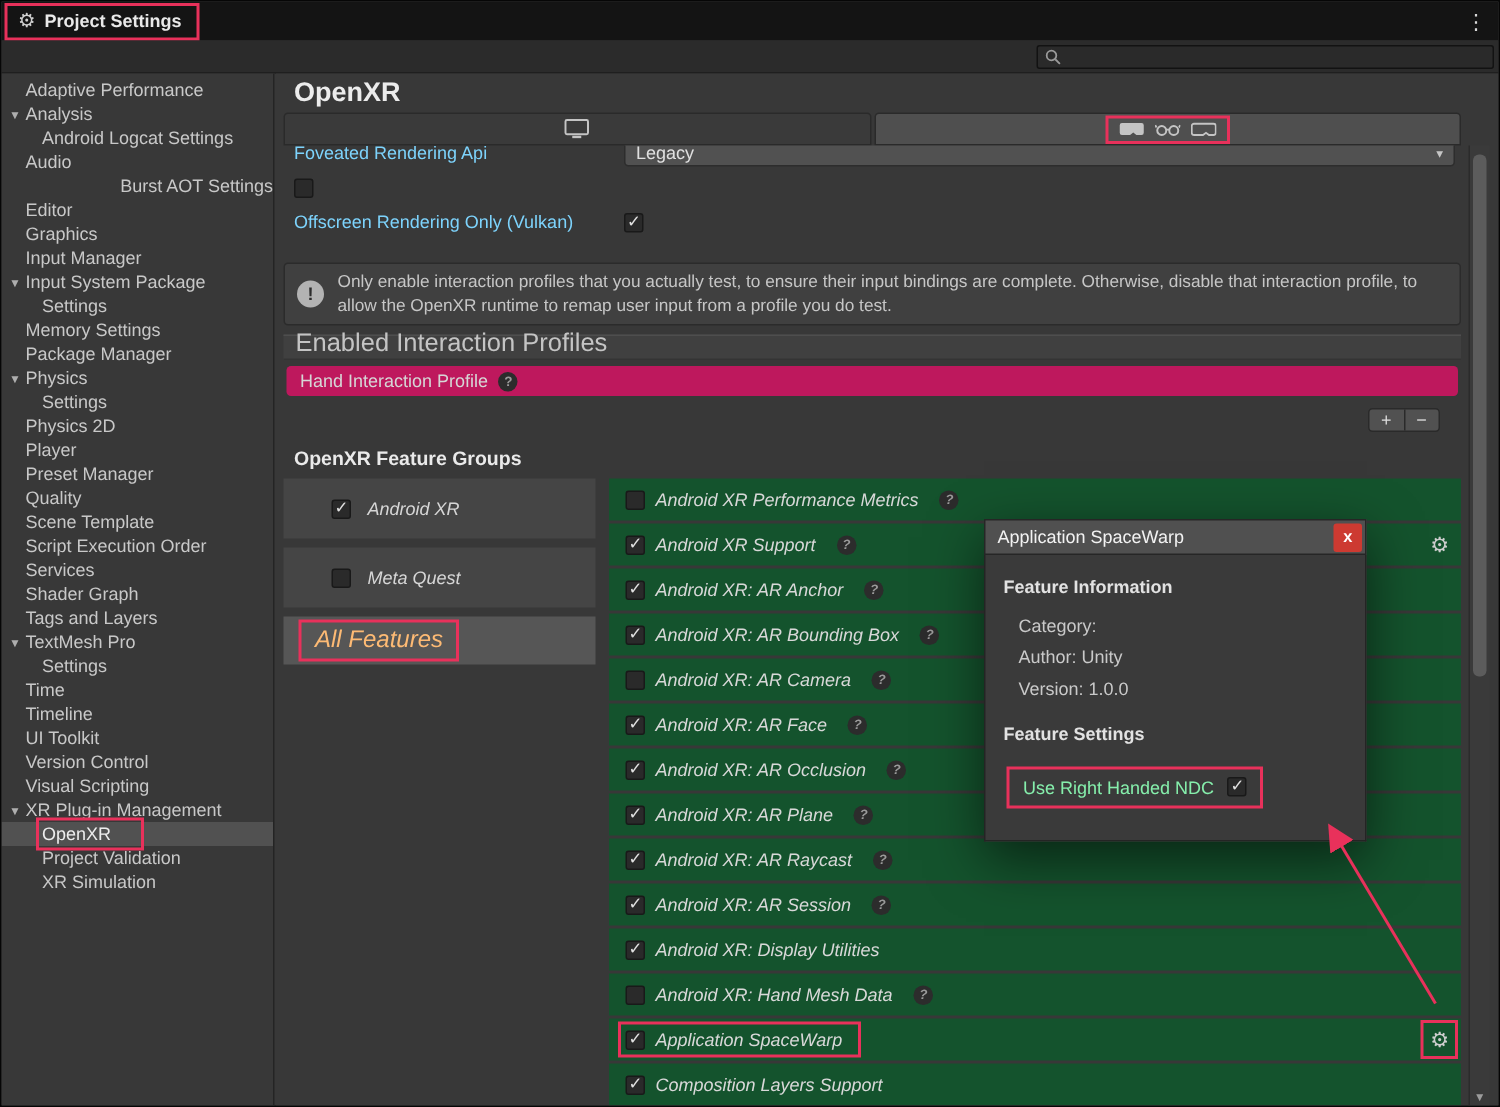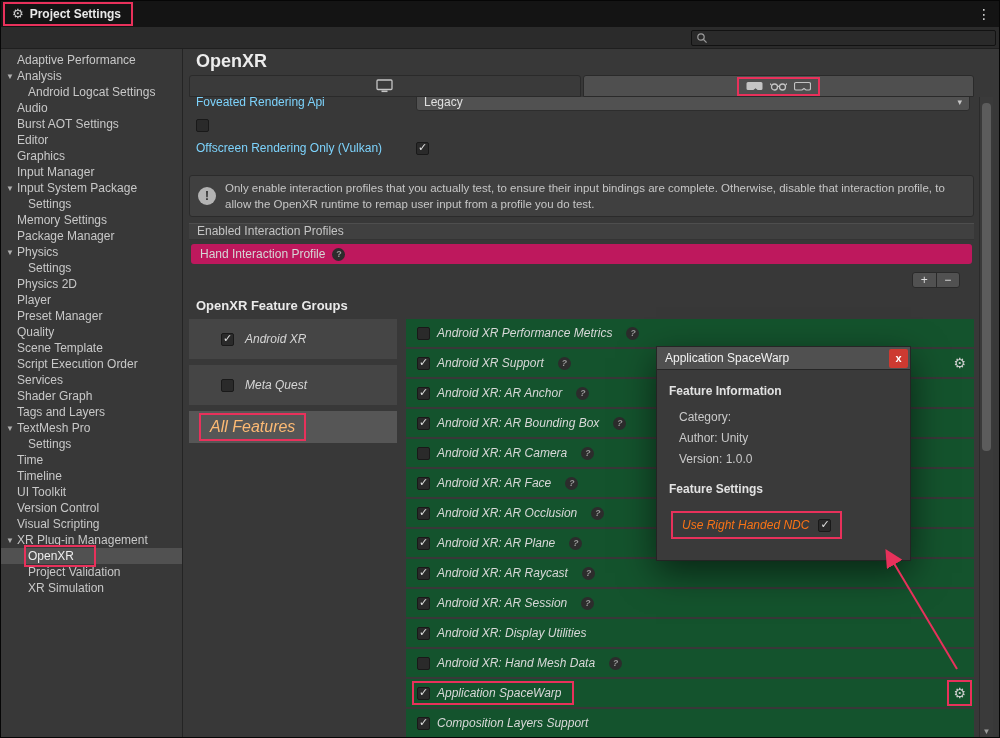--- a/index.html
+++ b/index.html
@@ -49,21 +49,21 @@
   .cb{width:13px;height:13px;background:#2a2a2a;border:1px solid #191919;border-radius:2px;position:relative;flex:0 0 auto;}
   .checked .cb::after{content:"✓";position:absolute;left:1px;top:-2px;font-size:11px;color:#e2e2e2;}
 
   .infobox{margin-top:18px;min-height:38px;background:#404040;border:1px solid #2b2b2b;border-radius:3px;
     display:flex;align-items:center;gap:9px;padding:4px 12px 4px 8px;}
   .info-icon{width:18px;height:18px;border-radius:50%;background:#b3b3b3;color:#2c2c2c;font-weight:bold;font-size:12px;
     display:flex;align-items:center;justify-content:center;flex:0 0 auto;}
   .infobox .itext{font-size:11.5px;line-height:1.4;color:#c6c6c6;}
 
   .sec-header{margin-top:6px;height:17px;background:#404040;border-top:1px solid #4e4e4e;border-bottom:1px solid #343434;
-    display:flex;align-items:flex-start;padding-left:8px;font-size:12px;color:#c4c4c4;}
+    display:flex;align-items:flex-end;padding-left:8px;font-size:17px;color:#c4c4c4;}
   .profile-row{margin:4px 2px 0 2px;height:20px;background:#be185d;border-radius:3px;display:flex;align-items:center;
     gap:7px;padding-left:9px;font-size:12px;color:#d6d6d6;}
 
   .help{width:13px;height:13px;border-radius:50%;background:#2c2c2c;color:#9a9a9a;font-size:9px;font-weight:bold;
     display:inline-flex;align-items:center;justify-content:center;flex:0 0 auto;}
 
   .pm-wrap{display:flex;justify-content:flex-end;margin-top:8px;margin-right:14px;}
   .pm{width:48px;height:16px;background:#515151;border:1px solid #2a2a2a;border-radius:3px;display:flex;}
   .pm span{flex:1;display:flex;align-items:center;justify-content:center;font-size:12px;color:#dedede;cursor:default;}
   .pm span:first-child{border-right:1px solid #2a2a2a;}
@@ -89,22 +89,22 @@
 
   
   .popup{position:absolute;left:655px;top:345px;width:255px;z-index:50;box-shadow:0 12px 34px rgba(0,0,0,.55);}
   .popup-title{height:24px;background:#505050;border:1px solid #262626;display:flex;align-items:center;
     padding-left:8px;font-size:12px;color:#f2f2f2;}
   .popup-close{margin-left:auto;margin-right:2px;width:19px;height:19px;background:#cd3a31;border-radius:2px;color:#fff;
     font-size:11px;font-weight:bold;display:flex;align-items:center;justify-content:center;cursor:default;}
   .popup-body{background:#3a3a3a;border:1px solid #242424;border-top:none;min-height:191px;padding:10px 12px 14px;}
   .popup-h{font-size:12px;font-weight:bold;color:#e2e2e2;margin:4px 0 9px;}
   .popup-line{padding-left:10px;font-size:12px;color:#c9c9c9;line-height:21px;}
-  .ndc-wrap{display:inline-flex;align-items:flex-end;gap:9px;border:2px solid var(--ann);padding:5px 9px;
-    margin:6px 0 0 2px;font-size:12px;color:#f97316;font-style:italic;}
+  .ndc-wrap{display:inline-flex;align-items:flex-start;gap:9px;border:2px solid var(--ann);padding:5px 9px;
+    margin:6px 0 0 2px;font-size:12px;color:#86efac;}
 
   
   .vscroll{position:absolute;left:978px;top:96px;bottom:0;width:14px;background:#3a3a3a;border-left:1px solid #2b2b2b;z-index:10;}
   .vthumb{position:absolute;left:2px;top:6px;width:9px;height:348px;background:#5c5c5c;border-radius:4px;}
   .vdown{position:absolute;bottom:1px;left:0;width:100%;text-align:center;font-size:8px;color:#9c9c9c;}
 
   .arrow-overlay{position:absolute;left:0;top:0;z-index:60;pointer-events:none;}
 </style>
 </head>
 <body>
@@ -140,21 +140,21 @@
         <span class="label">Analysis</span>
       </div>
       <div class="side-item" style="padding-left: 27px;">
 
         <span class="label">Android Logcat Settings</span>
       </div>
       <div class="side-item" style="padding-left: 16px;">
 
         <span class="label">Audio</span>
       </div>
-      <div class="side-item" style="padding-left: 16px;">
+      <div class="side-item" style="padding-left: 4px; justify-content: flex-end;">
 
         <span class="label">Burst AOT Settings</span>
       </div>
       <div class="side-item" style="padding-left: 16px;">
 
         <span class="label">Editor</span>
       </div>
       <div class="side-item" style="padding-left: 16px;">
 
         <span class="label">Graphics</span>

